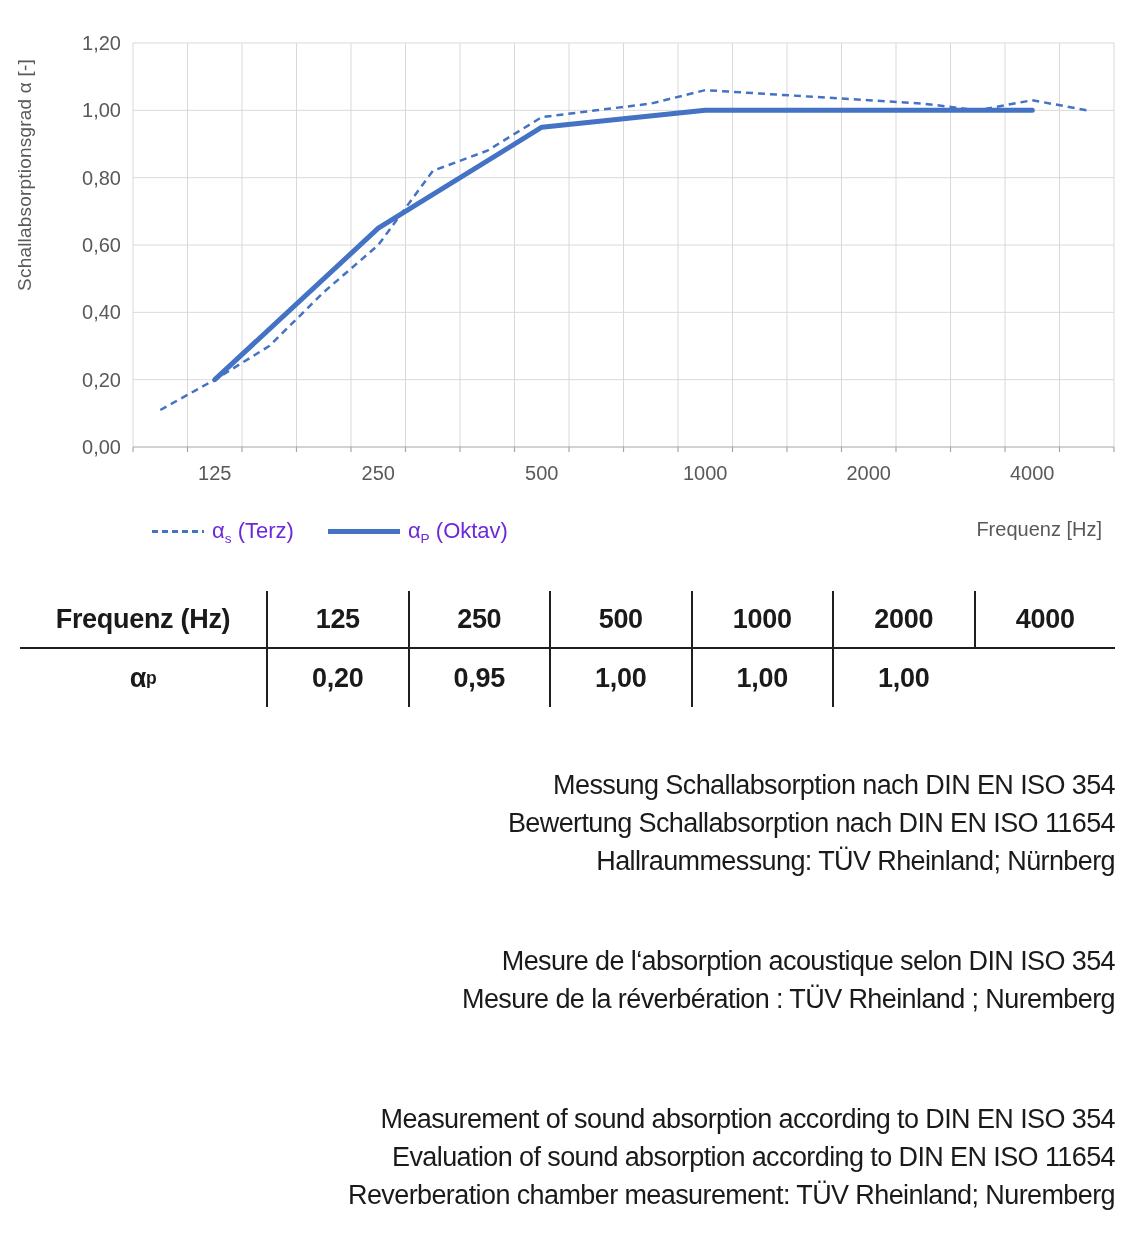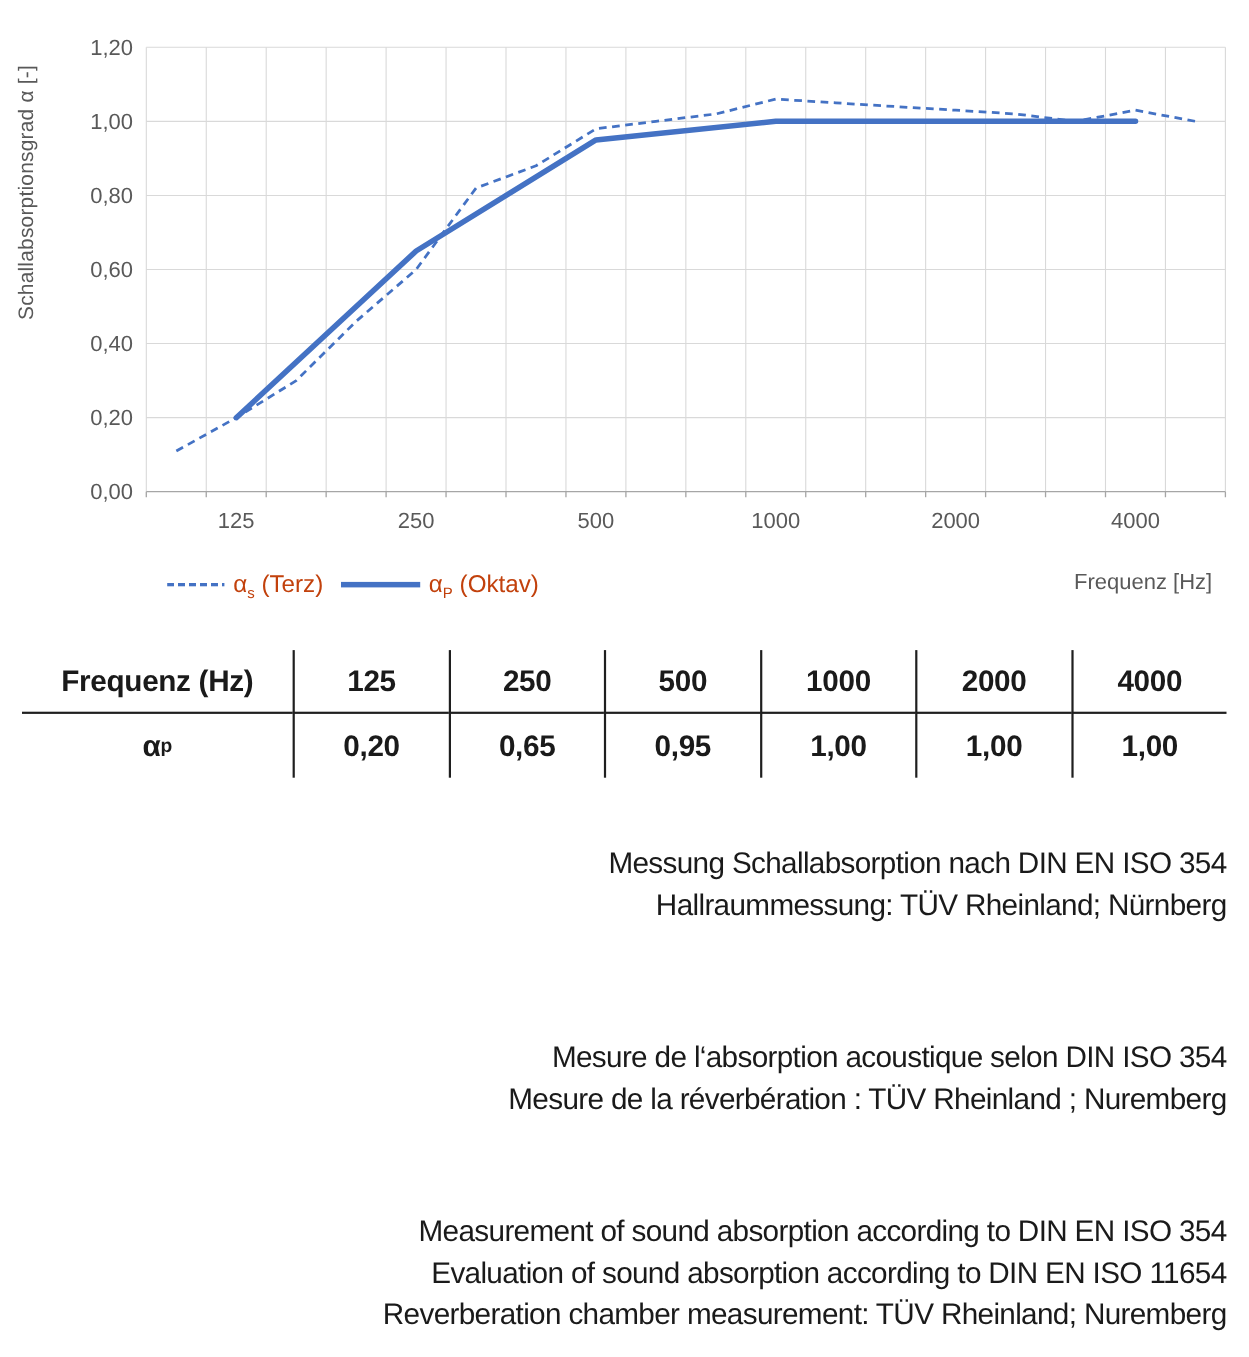--- a/index.html
+++ b/index.html
@@ -18,22 +18,22 @@
     transform:rotate(-90deg);
     font-size:19px; color:#595959; text-align:center; letter-spacing:0.2px;
     white-space:nowrap;
   }
   .x-title {
     position:absolute; right:33px; top:518px;
     font-size:20px; color:#595959; white-space:nowrap;
   }
   .legend {
     position:absolute; left:152px; top:516px; height:32px;
-    display:flex; align-items:center; gap:16px;
-    font-size:22px; color:#c2410c;
+    display:flex; align-items:center; gap:34px;
+    font-size:22px; color:#6d28d9;
   }
   .legend-item { display:flex; align-items:center; gap:8px; white-space:nowrap; }
   .legend sub { font-size:0.62em; }
   .sample-dashed {
     display:inline-block; width:52px; height:3px;
     background:repeating-linear-gradient(90deg,#4472C4 0 6px,transparent 6px 10px);
   }
   .sample-solid { display:inline-block; width:72px; height:5px; background:#4472C4; }
 
   
@@ -148,29 +148,29 @@
       <div class="cell hdr vline">250</div>
       <div class="cell hdr vline">500</div>
       <div class="cell hdr vline">1000</div>
       <div class="cell hdr vline">2000</div>
       <div class="cell hdr vline">4000</div>
       <div class="cell ">
         <span>α</span>
         <sub>p</sub>
       </div>
       <div class="cell vline">0,20</div>
-      <div class="cell vline">0,65</div>
       <div class="cell vline">0,95</div>
       <div class="cell vline">1,00</div>
       <div class="cell vline">1,00</div>
       <div class="cell vline">1,00</div>
     </div>
 
   <div class="notes-block notes-de">
     <div class="note-line">Messung Schallabsorption nach DIN EN ISO 354</div>
+    <div class="note-line">Bewertung Schallabsorption nach DIN EN ISO 11654</div>
     <div class="note-line">Hallraummessung: TÜV Rheinland; Nürnberg</div>
   </div>
   <div class="notes-block notes-fr">
     <div class="note-line">Mesure de l‘absorption acoustique selon DIN ISO 354</div>
     <div class="note-line">Mesure de la réverbération : TÜV Rheinland ; Nuremberg</div>
   </div>
   <div class="notes-block notes-en">
     <div class="note-line">Measurement of sound absorption according to DIN EN ISO 354</div>
     <div class="note-line">Evaluation of sound absorption according to DIN EN ISO 11654</div>
     <div class="note-line">Reverberation chamber measurement: TÜV Rheinland; Nuremberg</div>

